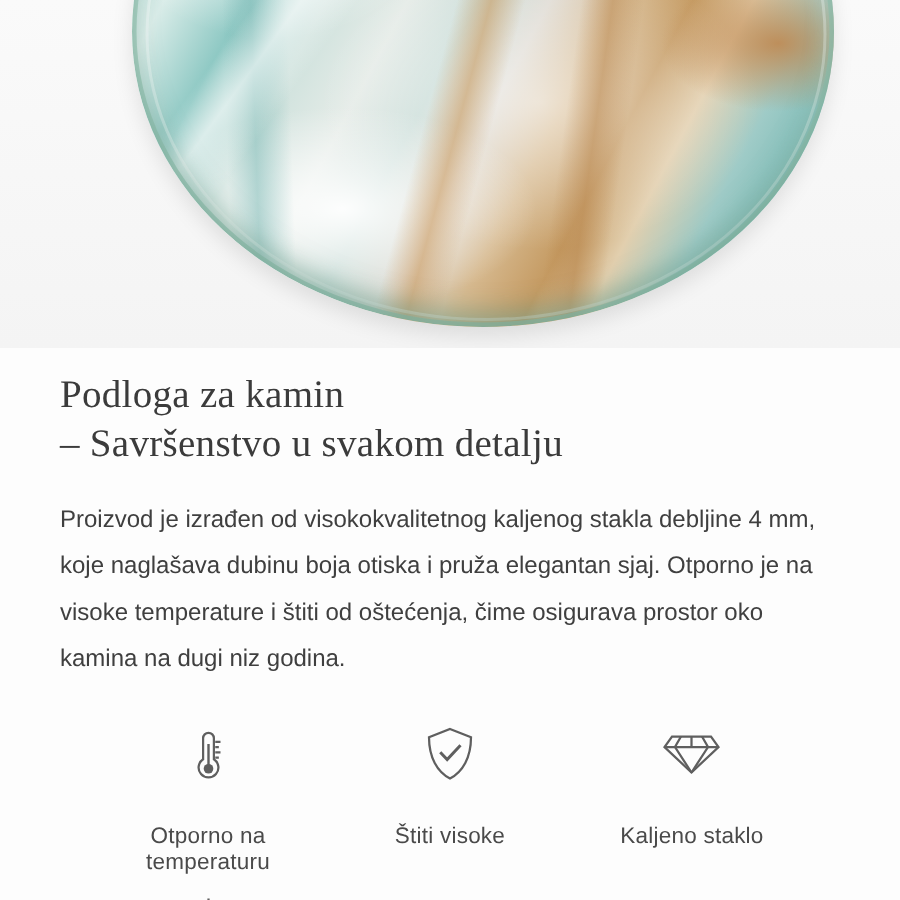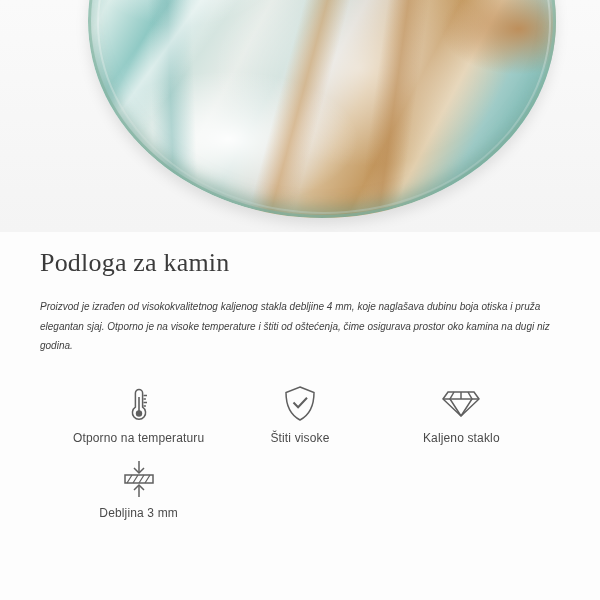--- a/index.html
+++ b/index.html
@@ -112,25 +112,24 @@
     font-family: "Liberation Serif", serif;
     font-weight: 400;
     font-size: 26px;
     line-height: 1.28;
     color: #3b3b3b;
     letter-spacing: 0.2px;
   }
   .headline .line2 { display: block; }
   .body-copy {
     margin: 18px 0 0 0;
-    font-size: 10px;
+    font-size: 16px;
     line-height: 1.95;
     color: #3f3f3f;
     max-width: 528px;
-    font-style: italic;
   }
 
   
   .features {
     margin-top: 26px;
     display: grid;
     grid-template-columns: repeat(3, 1fr);
     grid-row-gap: 12px;
     padding: 0 18px;
     box-sizing: border-box;
@@ -143,22 +142,22 @@
     text-align: center;
   }
   .feature-icon {
     height: 44px;
     display: flex;
     align-items: center;
     justify-content: center;
     color: #5a5a5a;
   }
   .feature-label {
-    margin-top: 5px;
-    font-size: 12px;
+    margin-top: 24px;
+    font-size: 15px;
     color: #4a4a4a;
     letter-spacing: 0.15px;
   }
   .ultrahd {
     width: 34px;
     height: 30px;
     border: 1.6px solid #6d6d6d;
     border-radius: 2px;
     display: flex;
     flex-direction: column;
@@ -190,20 +189,21 @@
       <div class="glass-veins"></div>
       <div class="glass-rim-shine"></div>
       <div class="glass-edge"></div>
     </div>
 
   </div>
 
   <div class="content">
     <h1 class="headline">
       <span>Podloga za kamin</span>
+      <span class="line2">– Savršenstvo u svakom detalju</span>
     </h1>
     <p class="body-copy">Proizvod je izrađen od visokokvalitetnog kaljenog stakla debljine 4 mm, koje naglašava dubinu boja otiska i pruža elegantan sjaj. Otporno je na visoke temperature i štiti od oštećenja, čime osigurava prostor oko kamina na dugi niz godina.</p>
 
     <div class="features">
 
       <div class="feature">
         <div class="feature-icon">
           <svg width="34" height="40" viewBox="0 0 34 40" fill="none" stroke="#5f5f5f" stroke-width="1.5">
             <path d="M17 5.5a3.6 3.6 0 0 1 3.6 3.6v14.1a6.6 6.6 0 1 1-7.2 0V9.1A3.6 3.6 0 0 1 17 5.5z"></path>
             <circle cx="17" cy="29.5" r="3.2" fill="#5f5f5f" stroke="none"></circle>

